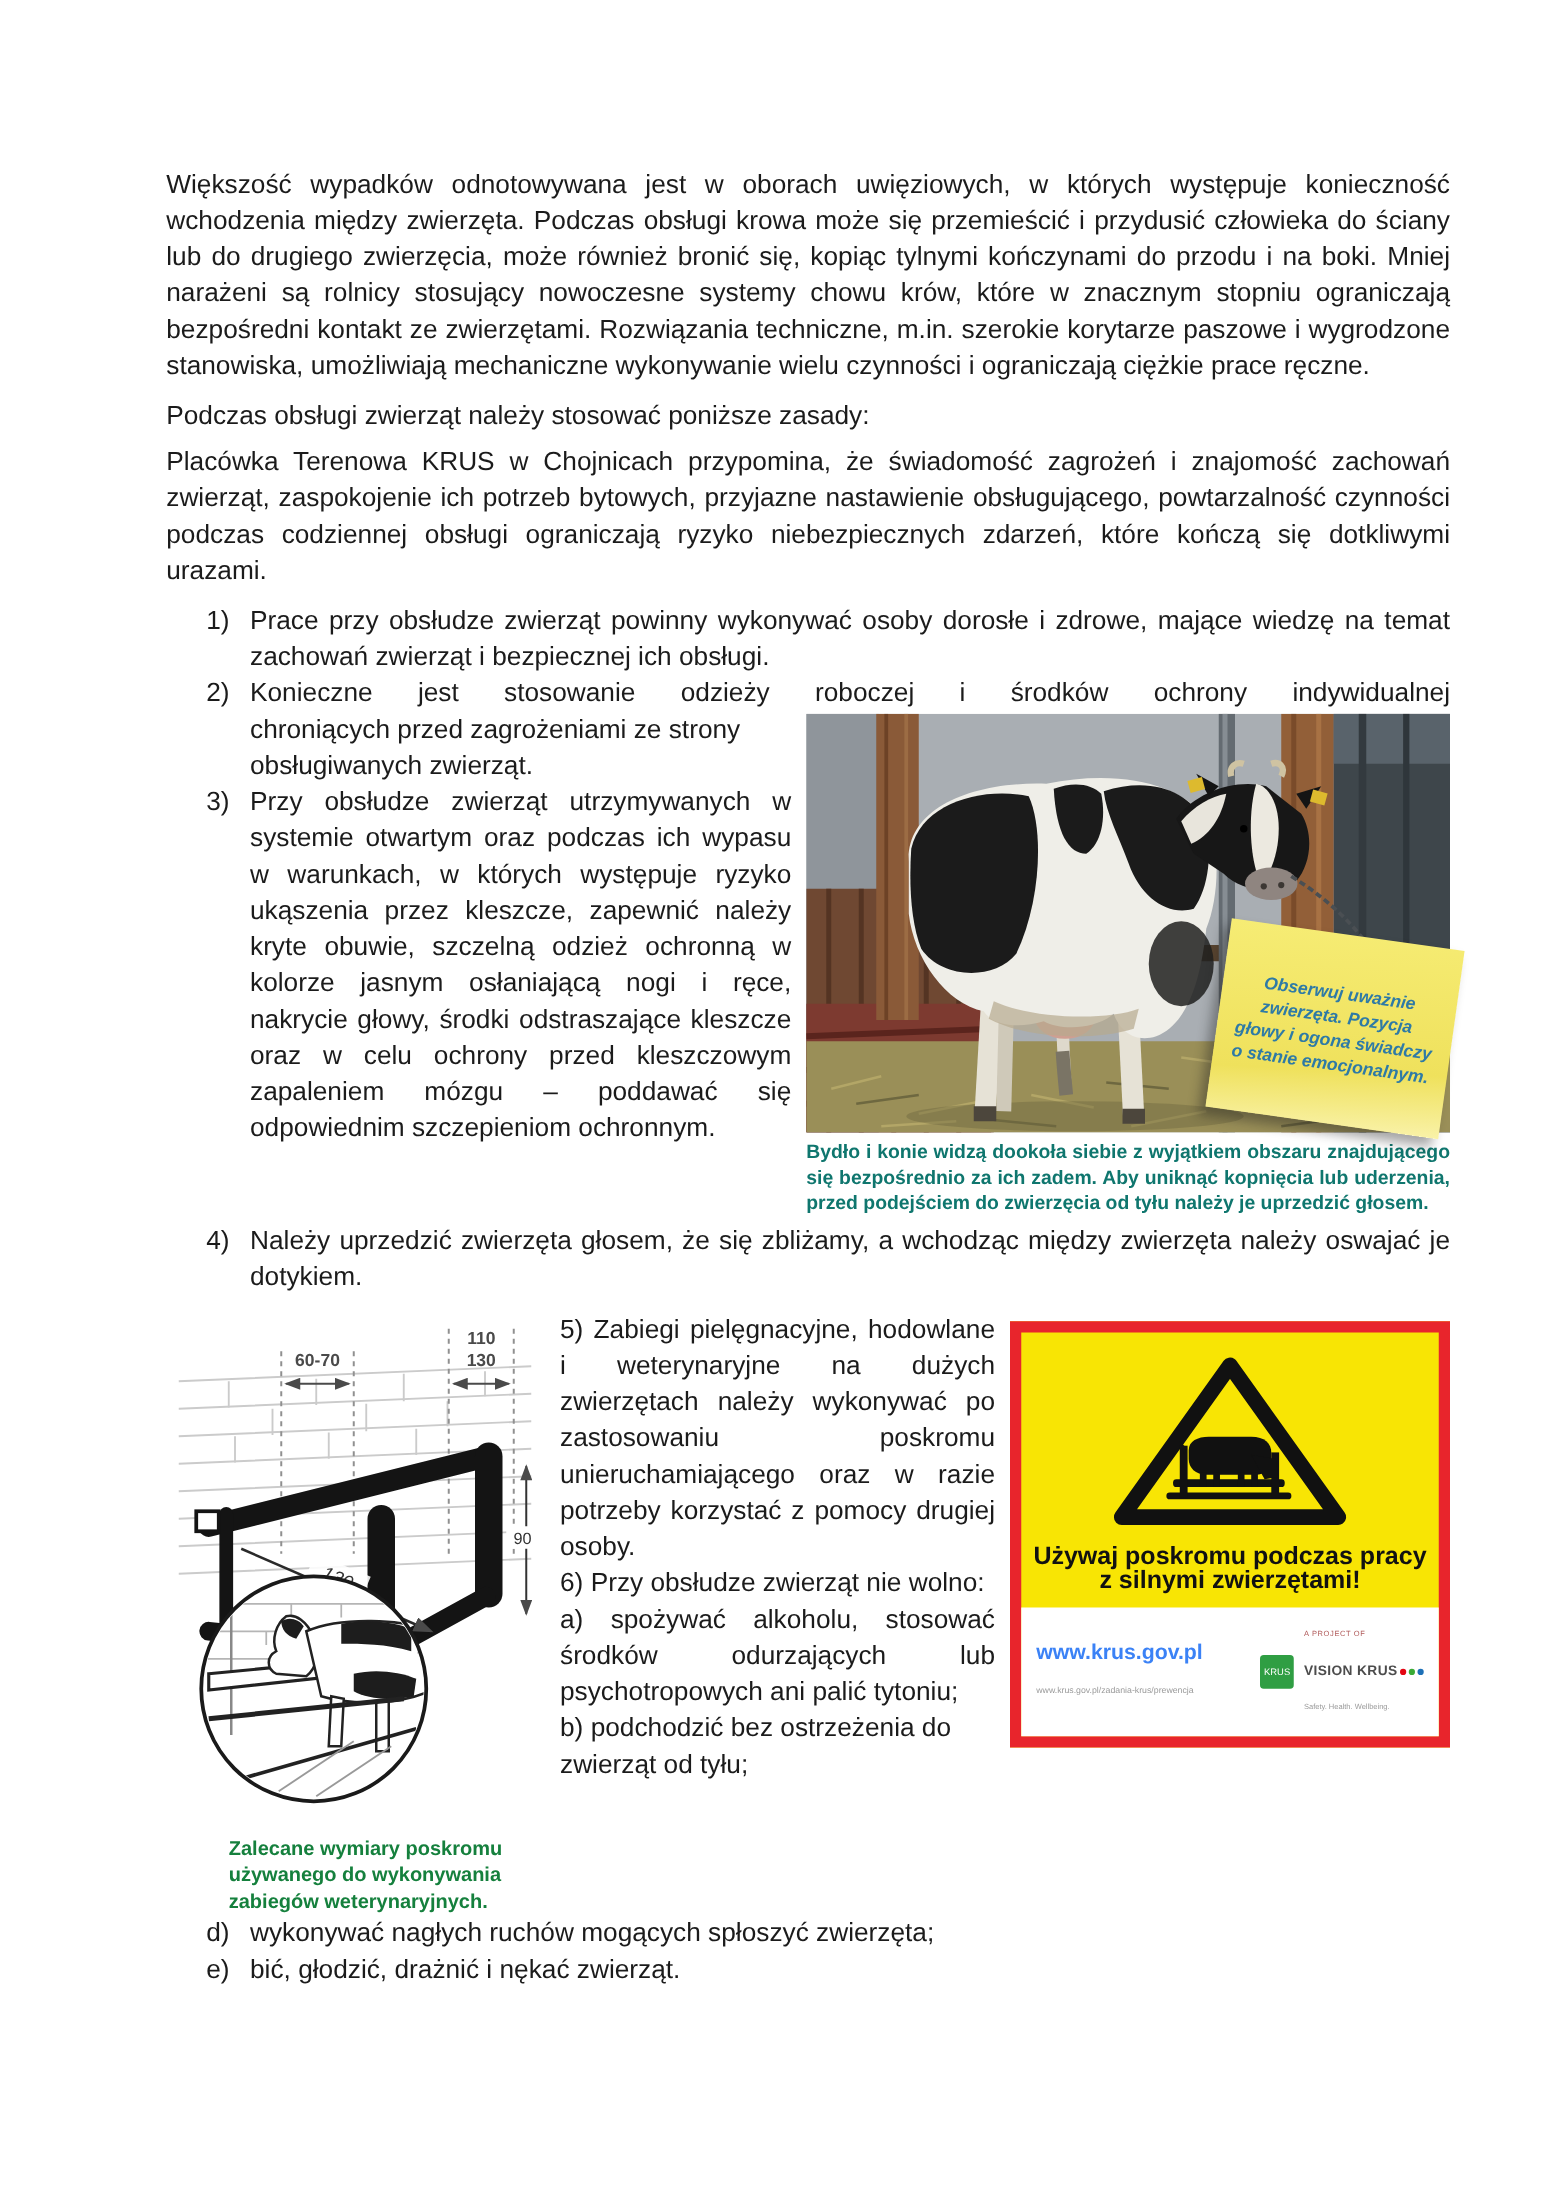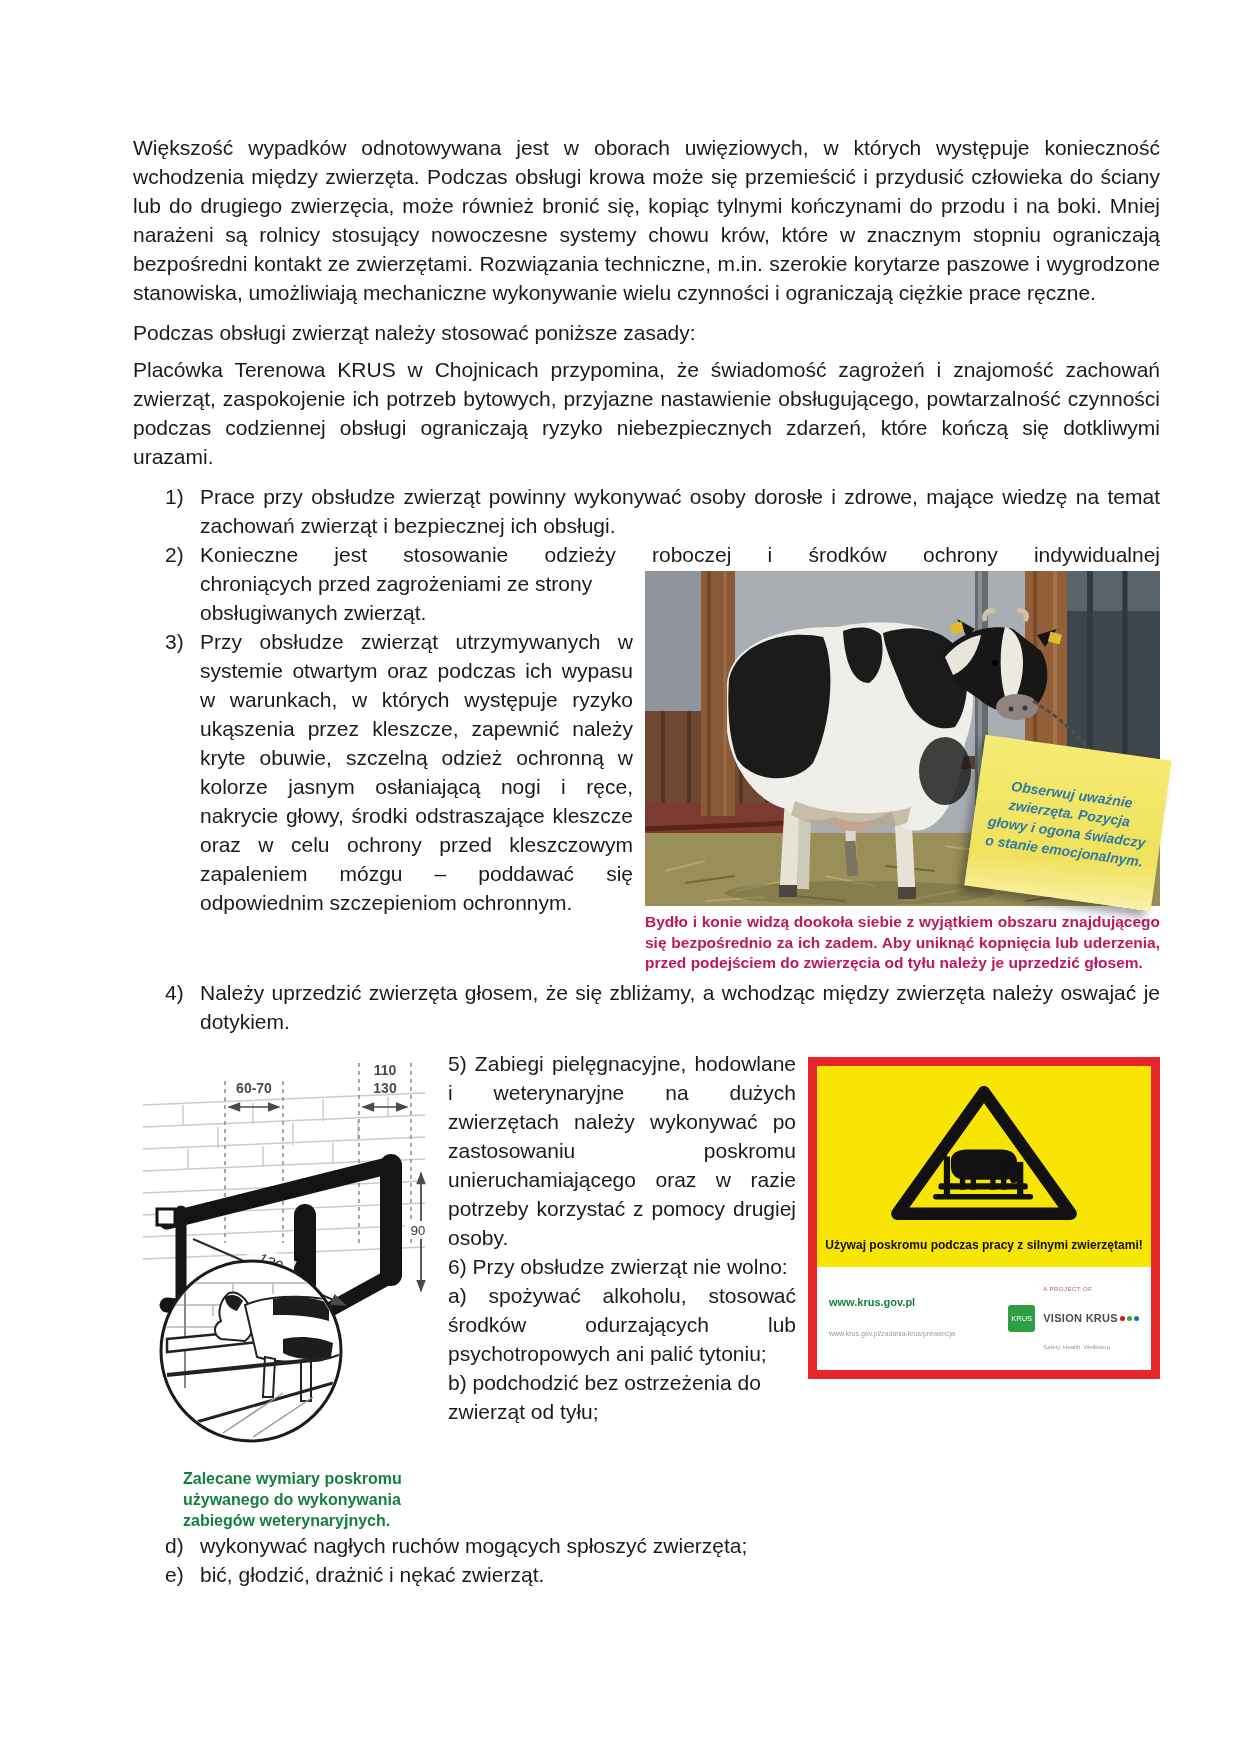--- a/index.html
+++ b/index.html
@@ -21,32 +21,32 @@
   .cow-fig { float:right; width:515px; margin:2px 0 4px 12px; }
   .cow-photo-wrap { position:relative; width:515px; height:335px; }
   .sticky-note {
     position:absolute; right:-2px; top:176px; width:188px; height:152px;
     transform:rotate(8deg);
     background:linear-gradient(175deg,#f6ec74,#efe15c 70%,#f9f2a8);
     box-shadow:-5px 7px 9px rgba(30,30,30,.4);
     display:flex; align-items:center; justify-content:center; padding:8px 12px;
   }
   .sticky-note-text { font-size:14px; line-height:19px; color:#2e7aa6; text-align:center; font-style:italic; font-weight:bold; }
-  .photo-caption { margin-top:6px; font-size:15.5px; line-height:20.5px; font-weight:bold; color:#be185d; text-align:justify; }
+  .photo-caption { margin-top:6px; font-size:15.5px; line-height:20.5px; font-weight:bold; color:#0f766e; text-align:justify; }
 
   
   .region2 { margin-top:13px; }
   .diagram-fig { float:left; width:300px; margin:4px 15px 0 0; }
   .diagram-caption { margin:16px 0 0 50px; width:255px; font-size:16px; line-height:21px; font-weight:bold; color:#15803d; }
   .sign-fig { float:right; width:352px; margin:8px 0 12px 12px; }
   .sign { border:9px solid #e8252c; background:#f8e504; }
   .sign-yellow { padding:12px 8px 12px; display:flex; flex-direction:column; align-items:center; }
-  .sign-headline { font-size:12px; line-height:19px; font-weight:bold; color:#111; margin-top:8px; text-align:center; }
+  .sign-headline { font-size:20px; line-height:19px; font-weight:bold; color:#111; margin-top:8px; text-align:center; }
   .sign-footer { background:#fff; display:flex; align-items:center; justify-content:space-between; padding:8px 12px; }
-  .sf-url { font-size:11px; font-weight:bold; color:#15803d; }
+  .sf-url { font-size:17px; font-weight:bold; color:#3b82f6; }
   .sf-sub { font-size:7px; color:#9a9a9a; margin-top:2px; }
   .sf-right { display:flex; align-items:center; gap:8px; }
   .krus-logo { width:27px; height:27px; background:#2f9e43; border-radius:3px; color:#fff; font-size:7.5px; font-weight:normal; display:flex; align-items:center; justify-content:center; }
   .vz-top { font-size:6px; color:#b05a5a; letter-spacing:.5px; }
   .vz-main { font-size:11px; font-weight:bold; color:#4c4c4c; letter-spacing:.3px; display:flex; align-items:center; }
   .vz-dot { width:5px; height:5px; border-radius:50%; display:inline-block; margin-left:2px; }
   .vz-dot.red { background:#e30613; } .vz-dot.green { background:#3aaa35; } .vz-dot.blue { background:#1d70b7; }
   .vz-sub { font-size:6px; color:#9a9a9a; }
   .clear-both { clear:both; }
   .clear-left { clear:left; }

